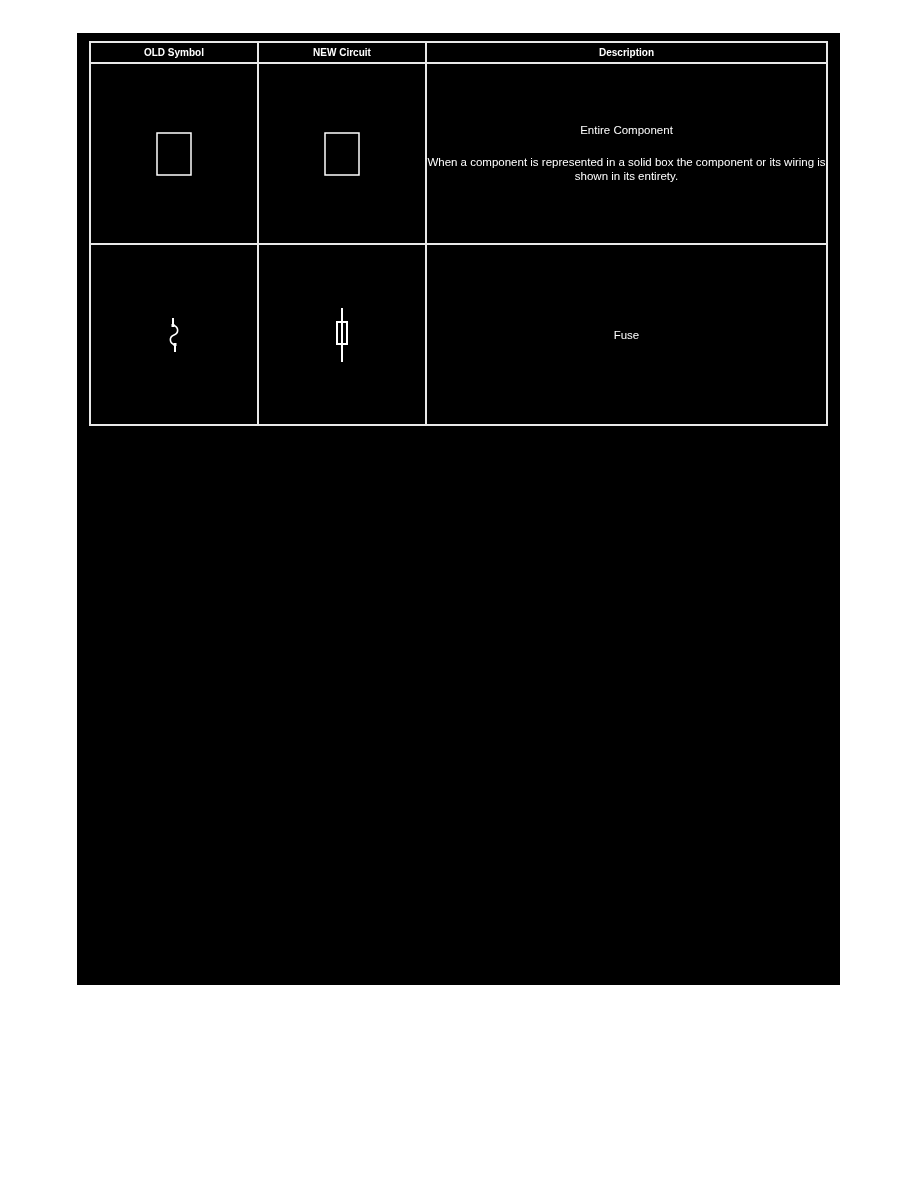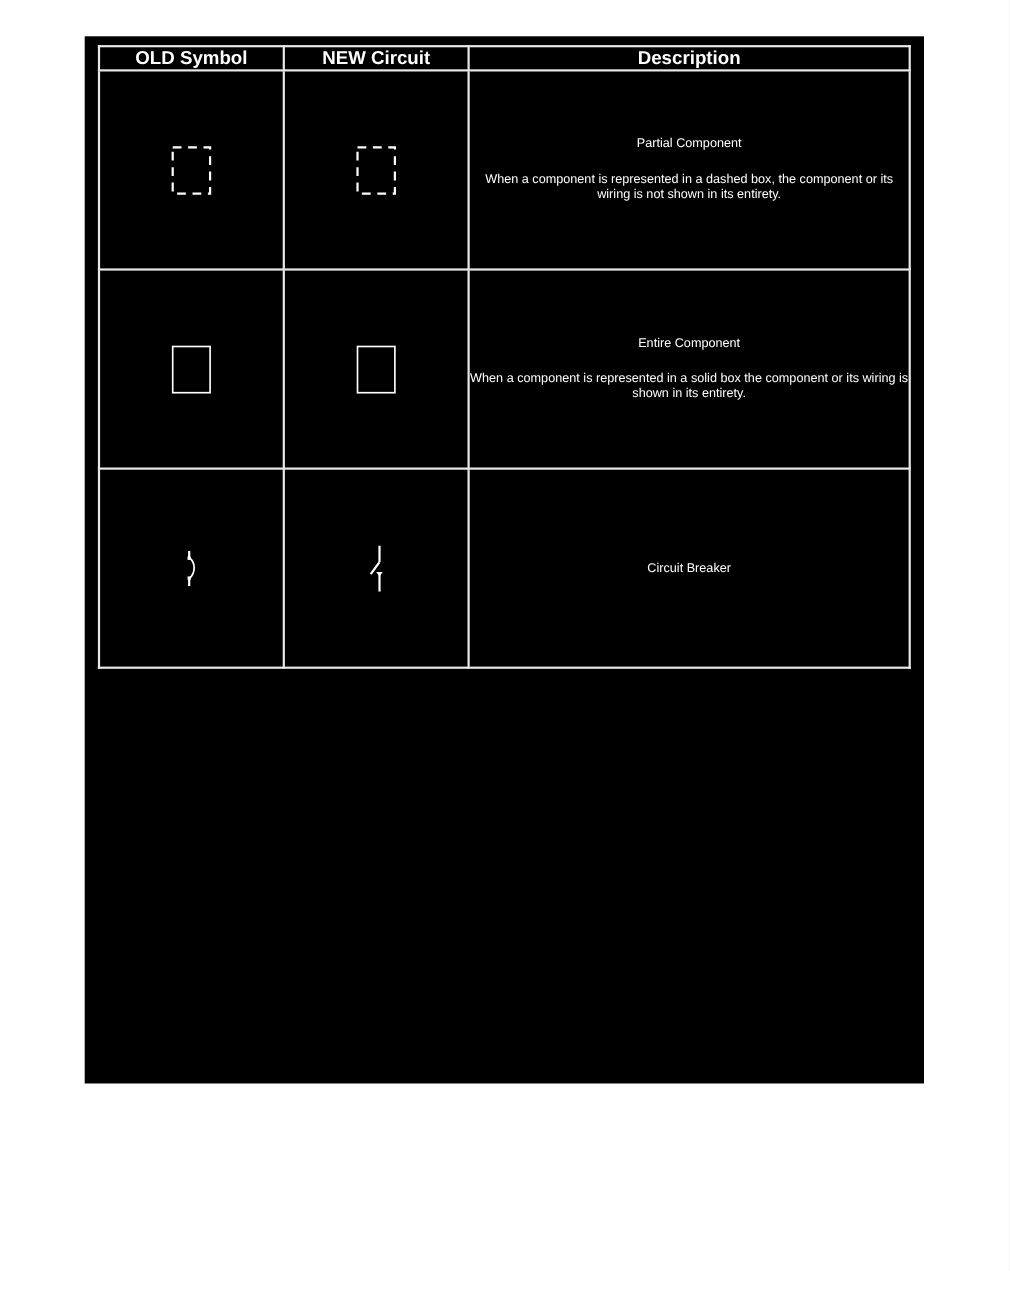--- a/index.html
+++ b/index.html
@@ -1,20 +1,20 @@
 <!DOCTYPE html>
 <html><head>
 <meta charset="utf-8">
 <style>
   html,body{margin:0;padding:0;background:#ffffff;}
   body{width:918px;height:1188px;position:relative;overflow:hidden;font-family:"Liberation Sans",sans-serif;}
   .panel{position:absolute;left:77px;top:33px;width:763px;height:952px;background:#000;}
   table.sym{position:absolute;left:89px;top:41px;width:737px;border-collapse:collapse;table-layout:fixed;}
   table.sym td, table.sym th{border:2px solid #e8e8e8;color:#fff;padding:0;text-align:center;vertical-align:middle;}
-  table.sym th{height:19px;font-size:17px;font-weight:bold;}
+  table.sym th{height:19px;font-size:10px;font-weight:bold;}
   table.sym td{height:179px;}
   .title{font-size:11.5px;margin-bottom:19px;}
   .desc{font-size:11.5px;line-height:14px;}
   svg{display:block;margin:0 auto;}
 </style>
 </head>
 <body>
 
 <div class="panel"></div>
 
@@ -24,72 +24,54 @@
       <col style="width:168px">
       <col style="width:401px">
     </colgroup>
   <tbody>
       <tr>
     <th>OLD Symbol</th>
     <th>NEW Circuit</th>
     <th>Description</th>
   </tr>
 
-  <tr>
-    <td>
-      <svg width="38" height="46" viewBox="0 0 38 46">
-        <rect x="2" y="2" width="34" height="42" fill="none" stroke="#fff" stroke-width="2" stroke-dasharray="8,6"></rect>
-      </svg>
-    </td>
-    <td>
-      <svg width="38" height="46" viewBox="0 0 38 46">
-        <rect x="2" y="2" width="34" height="42" fill="none" stroke="#fff" stroke-width="2" stroke-dasharray="8,6"></rect>
-      </svg>
-    </td>
-    <td>
-      <div class="title">Partial Component</div>
-      <div class="desc">When a component is represented in a dashed box, the component or its wiring is not shown in its entirety.</div>
-    </td>
-  </tr>
 
   <tr>
     <td>
       <svg width="38" height="46" viewBox="0 0 38 46">
         <rect x="2" y="2" width="34" height="42" fill="none" stroke="#fff" stroke-width="1.5"></rect>
       </svg>
     </td>
     <td>
       <svg width="38" height="46" viewBox="0 0 38 46">
         <rect x="2" y="2" width="34" height="42" fill="none" stroke="#fff" stroke-width="1.5"></rect>
       </svg>
     </td>
     <td>
       <div class="title">Entire Component</div>
       <div class="desc">When a component is represented in a solid box the component or its wiring is shown in its entirety.</div>
     </td>
   </tr>
 
-
   <tr>
     <td>
-      <svg width="12" height="32" viewBox="0 0 12 32">
-        <line x1="4" y1="0" x2="4" y2="6" stroke="#fff" stroke-width="2"></line>
-        <path d="M4 6 C10 10, 10 20, 4 25" fill="none" stroke="#fff" stroke-width="1.6"></path>
-        <line x1="4" y1="25" x2="4" y2="32" stroke="#fff" stroke-width="2"></line>
-        <rect x="2.5" y="5" width="3" height="3" fill="#fff"></rect>
-        <rect x="2.5" y="23" width="3" height="3" fill="#fff"></rect>
+      <svg width="14" height="34" viewBox="0 0 14 34">
+        <line x1="6" y1="0" x2="6" y2="7" stroke="#fff" stroke-width="2"></line>
+        <path d="M6 7 C12 9, 12 15, 7 17 C2 19, 2 25, 8 27" fill="none" stroke="#fff" stroke-width="1.6"></path>
+        <line x1="8" y1="27" x2="8" y2="34" stroke="#fff" stroke-width="2"></line>
+        <rect x="4.5" y="6" width="3" height="3" fill="#fff"></rect>
+        <rect x="6.5" y="25" width="3" height="3" fill="#fff"></rect>
       </svg>
     </td>
     <td>
-      <svg width="14" height="42" viewBox="0 0 14 42">
-        <line x1="10" y1="0" x2="10" y2="15" stroke="#fff" stroke-width="2"></line>
-        <line x1="10" y1="15" x2="2" y2="26" stroke="#fff" stroke-width="2"></line>
-        <line x1="10" y1="24" x2="10" y2="42" stroke="#fff" stroke-width="2"></line>
-        <path d="M7 24 L13 24 L10 28 Z" fill="#fff"></path>
+      <svg width="16" height="54" viewBox="0 0 16 54">
+        <line x1="8" y1="0" x2="8" y2="54" stroke="#fff" stroke-width="2"></line>
+        <rect x="3" y="14" width="10" height="22" fill="none" stroke="#fff" stroke-width="2"></rect>
       </svg>
     </td>
     <td>
-      <div class="desc">Circuit Breaker</div>
+      <div class="desc">Fuse</div>
     </td>
   </tr>
+
 
 </tbody>
   </table>
 
 </body></html>

